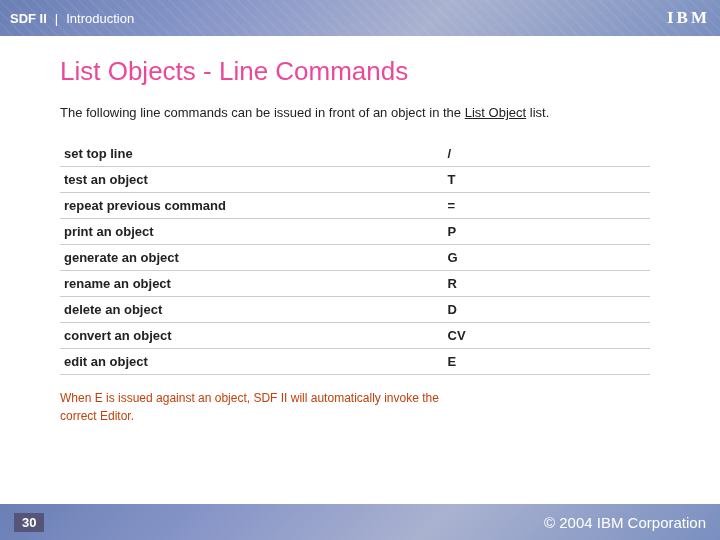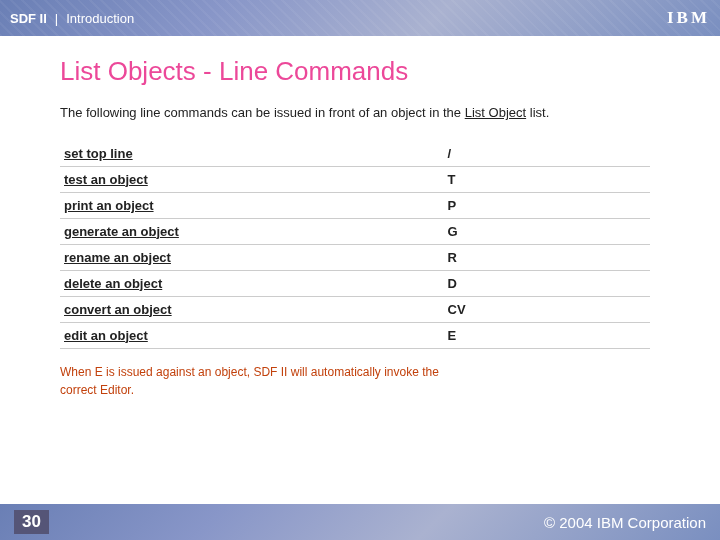--- a/index.html
+++ b/index.html
@@ -75,21 +75,20 @@
 
     #commands-table td {
       padding: 5px 4px;
       font-size: 13px;
       font-weight: bold;
       color: #222222;
     }
 
     #commands-table td:first-child {
       width: 65%;
-      text-decoration: underline;
     }
 
     #commands-table td:last-child {
       width: 35%;
       color: #222222;
     }
 
     #footer-note {
       font-size: 12px;
       color: #c2410c;
@@ -109,21 +108,21 @@
       justify-content: space-between;
       padding: 0 14px;
       color: #ffffff;
       font-size: 12px;
     }
 
     #page-number-box {
       background: #555577;
       color: #ffffff;
       padding: 2px 8px;
-      font-size: 17px;
+      font-size: 13px;
       font-weight: bold;
     }
 
     #copyright-text {
       font-size: 15px;
       color: #ffffff;
     }
 
     
     #header::before {
@@ -169,20 +168,24 @@
     <tbody id="commands-tbody">
     <tr>
           <td>set top line</td>
           <td>/</td>
         </tr>
         <tr>
           <td>test an object</td>
           <td>T</td>
         </tr>
         <tr>
+          <td>repeat previous command</td>
+          <td>=</td>
+        </tr>
+        <tr>
           <td>print an object</td>
           <td>P</td>
         </tr>
         <tr>
           <td>generate an object</td>
           <td>G</td>
         </tr>
         <tr>
           <td>rename an object</td>
           <td>R</td>

